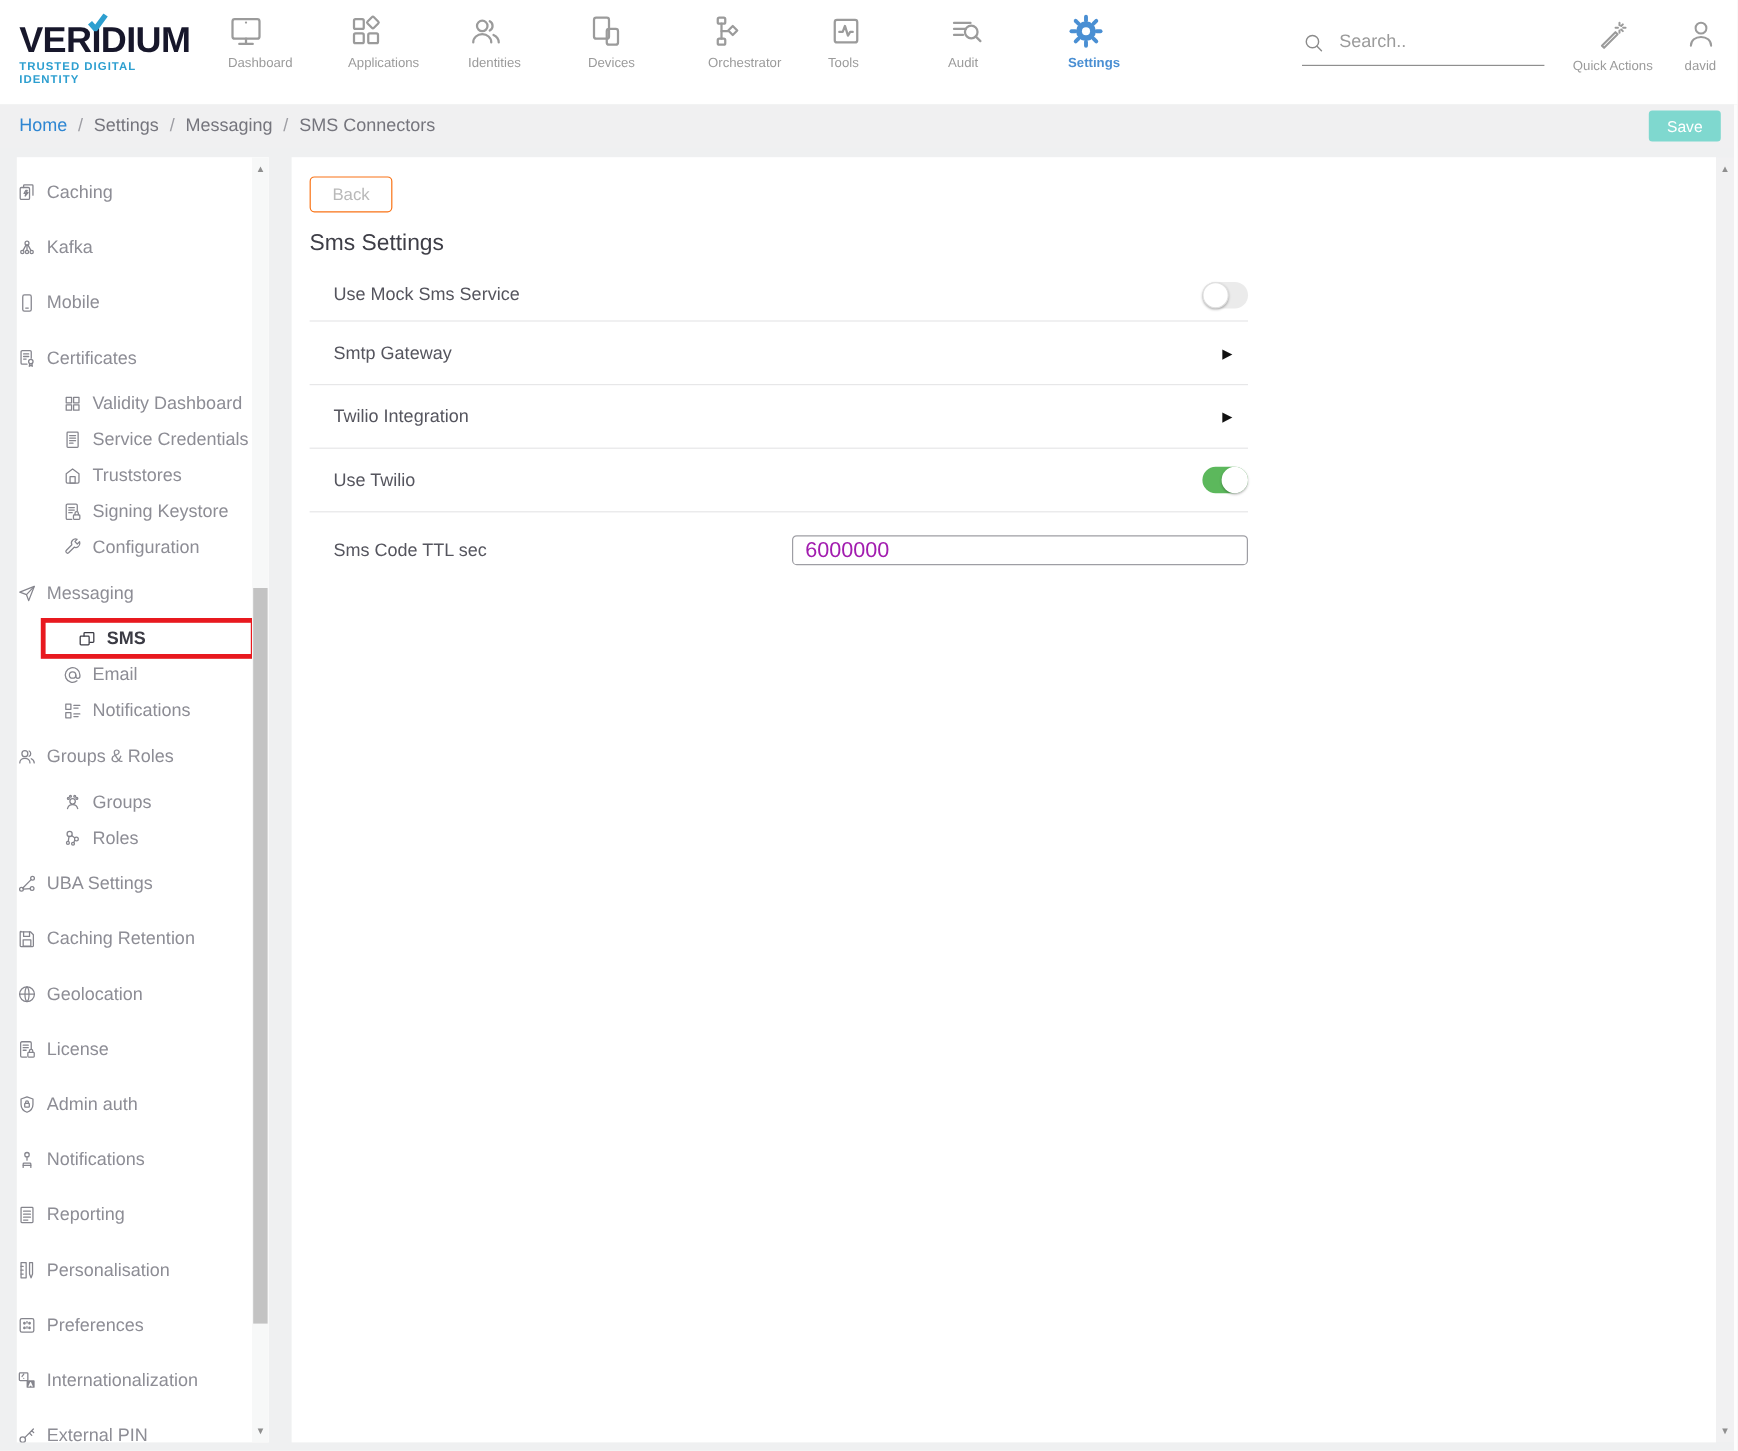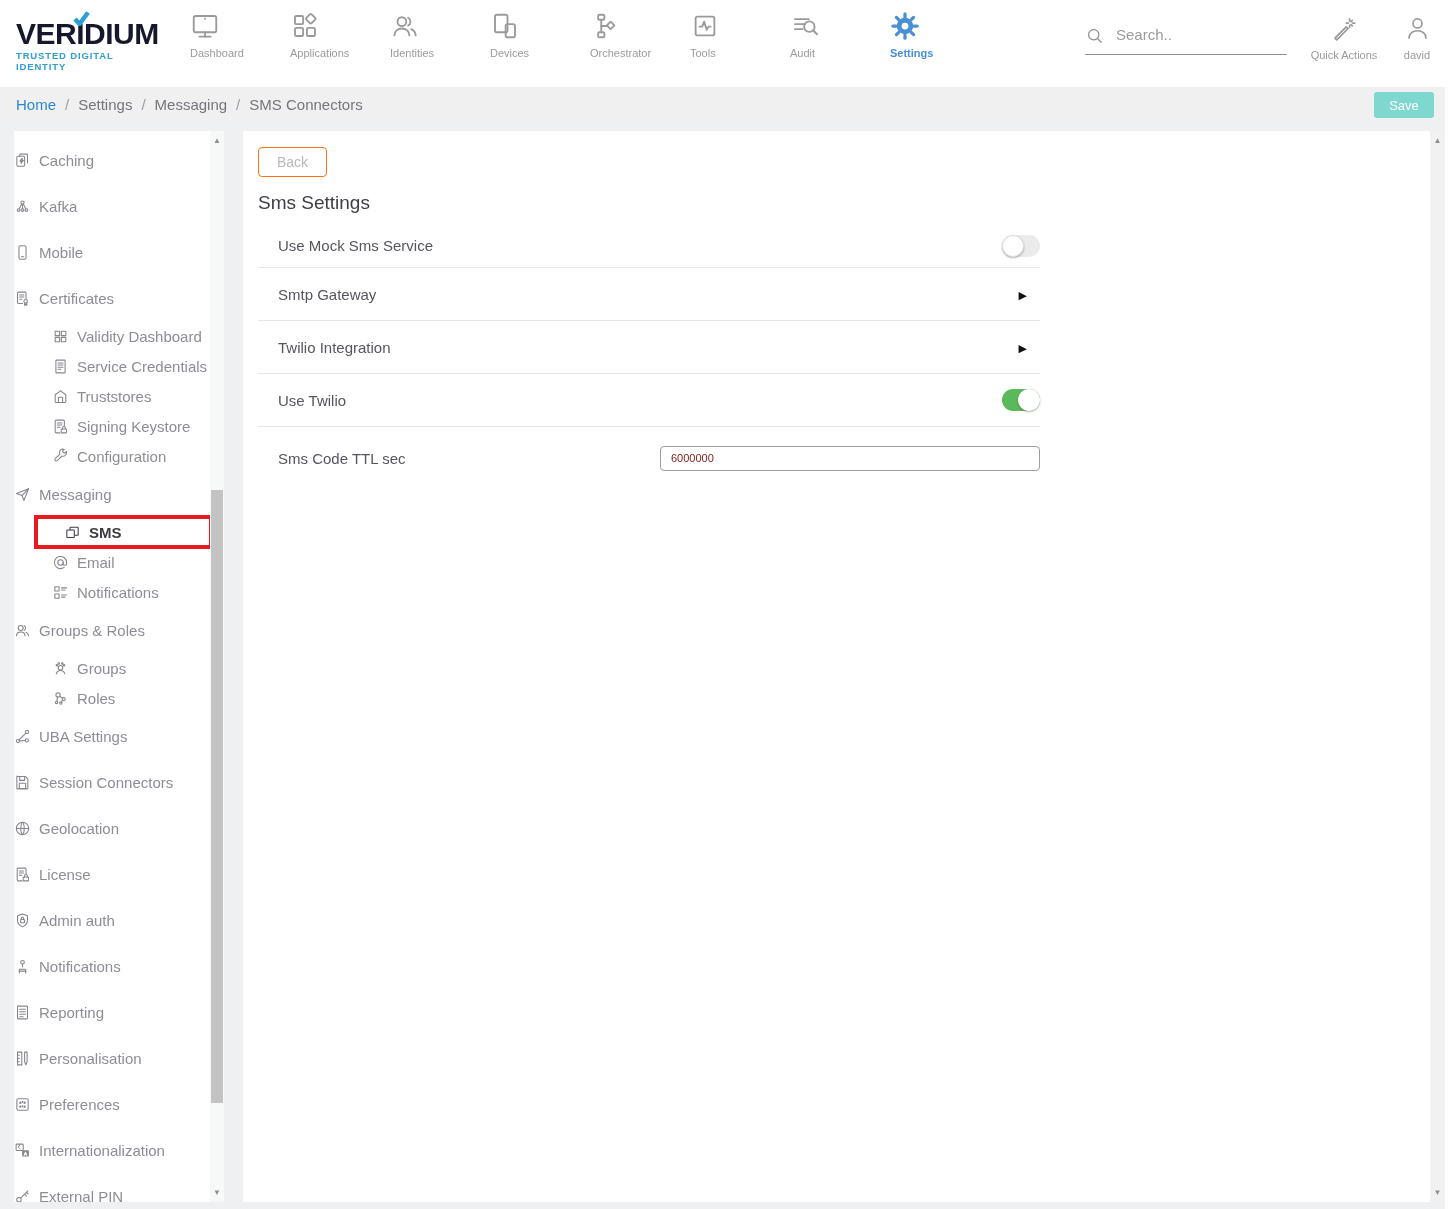--- a/index.html
+++ b/index.html
@@ -64,21 +64,21 @@
   .row:first-child { height:44px; }
   .row.input-row { border-bottom:none; height:62px; }
   .row-label { color:#55555e; font-size:15px; }
   .expand { color:#111; font-size:11px; margin-right:13px; cursor:pointer; }
   .toggle { width:38px; height:22px; border-radius:11px; position:relative; cursor:pointer; flex:none; }
   .toggle.off { background:#ebebeb; }
   .toggle.on { background:#5cb85c; }
   .toggle .knob { position:absolute; top:0; width:22px; height:22px; border-radius:50%; background:#fff; box-shadow:0 1px 2px rgba(0,0,0,.3); }
   .toggle.off .knob { left:0; border:1px solid #e0e0e0; }
   .toggle.on .knob { right:0; }
-  .text-input { width:380px; height:25px; border:1px solid #9e9ea4; border-radius:4px; padding:0 10px; font-size:11px; color:#7f1d1d; font-family:inherit; outline:none; }
+  .text-input { width:380px; height:25px; border:1px solid #9e9ea4; border-radius:4px; padding:0 10px; font-size:18px; color:#a21caf; font-family:inherit; outline:none; }
   
   .main-scrollbar { position:absolute; left:1430px; top:131px; width:15px; height:1071px; background:#f1f1f2; }
   .right-sliver { position:absolute; right:0; top:87px; width:3px; height:1122px; background:#fdfdfd; }
 </style>
 </head>
 <body>
 
 <div class="page">
 
   <header class="top-header">
@@ -426,21 +426,21 @@
   </div>
 
   <div class="side-item">
     <span class="side-icon">
             <svg viewBox="0 0 24 24" fill="none" stroke="currentColor" stroke-width="1.5" stroke-linecap="round" stroke-linejoin="round">
               <path d="M5 3.5h11l3.5 3.5v13a1 1 0 0 1-1 1H5a1 1 0 0 1-1-1v-16a1 1 0 0 1 1-1z"></path>
               <path d="M8 3.5V9h7V3.5"></path>
               <rect x="7.5" y="13" width="9" height="7.5"></rect>
             </svg>
           </span>
-    <span class="side-label">Session Connectors</span>
+    <span class="side-label">Caching Retention</span>
   </div>
 
   <div class="side-item">
     <span class="side-icon">
             <svg viewBox="0 0 24 24" fill="none" stroke="currentColor" stroke-width="1.5" stroke-linecap="round" stroke-linejoin="round">
               <circle cx="12" cy="12" r="8.7"></circle>
               <path d="M3.3 12h17.4"></path>
               <path d="M12 3.3c3.2 2.6 3.2 14.8 0 17.4-3.2-2.6-3.2-14.8 0-17.4z"></path>
             </svg>
           </span>

